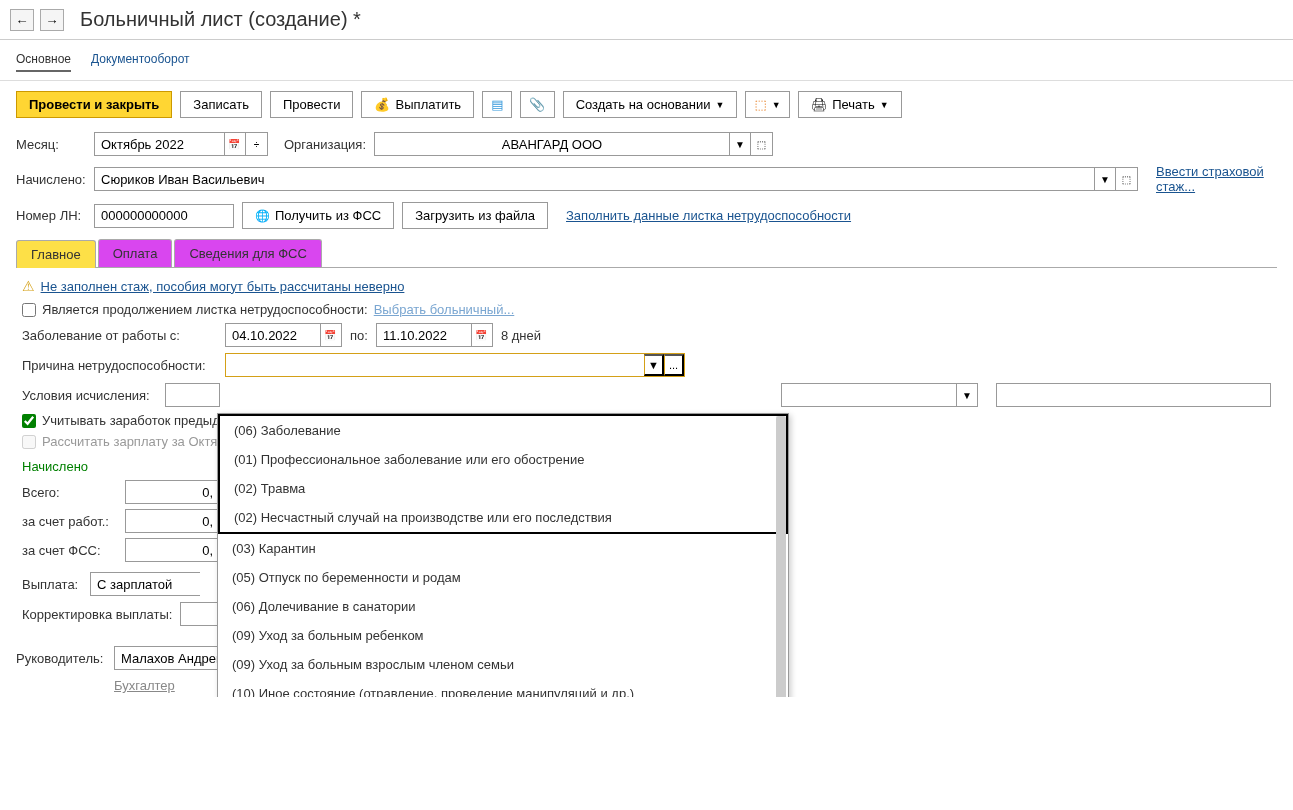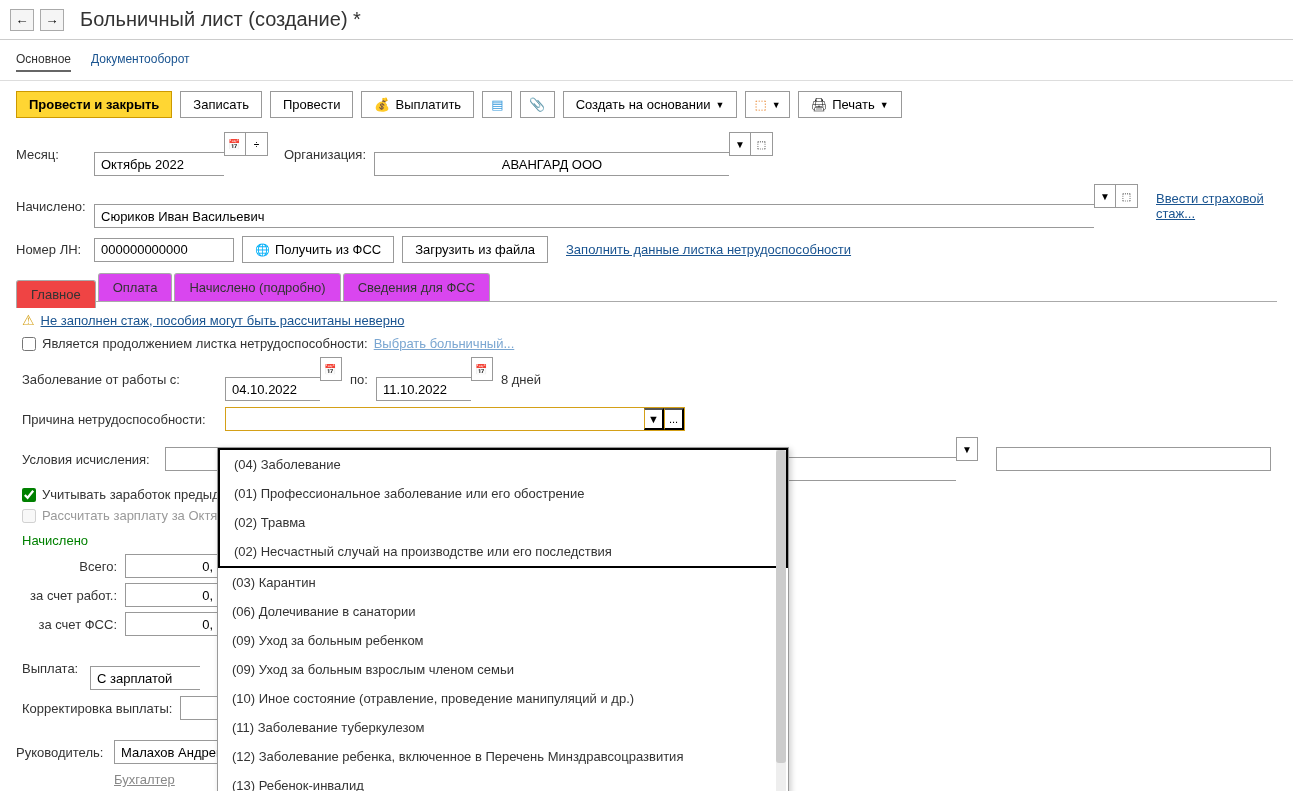--- a/index.html
+++ b/index.html
@@ -13,41 +13,41 @@
 .nav-link.link { color: #1a5490; }
 .toolbar { padding: 10px 16px; display: flex; gap: 8px; align-items: center; flex-wrap: wrap; }
 .btn { border: 1px solid #999; background: #fff; padding: 5px 12px; font-size: 13px; cursor: pointer; display: flex; align-items: center; gap: 5px; }
 .btn-primary { background: #ffd633; border-color: #cc9900; font-weight: bold; }
 .btn-icon { padding: 5px 8px; }
 .caret { font-size: 9px; }
 .form-row { padding: 4px 16px; display: flex; align-items: center; gap: 8px; }
 .label { min-width: 70px; }
 .input { border: 1px solid #999; padding: 3px 6px; font-size: 13px; height: 24px; }
 .input-combo { display: flex; }
-.input-combo .input { border-right: none; margin-top: 20px; }
+.input-combo .input { border-right: none; }
 .input-combo .cbtn { width: 22px; height: 24px; border: 1px solid #999; background: #fff; display: flex; align-items: center; justify-content: center; cursor: pointer; font-size: 10px; }
 .input-combo .cbtn + .cbtn { border-left: none; }
 .link-action { color: #1a5490; text-decoration: underline; cursor: pointer; font-size: 13px; }
 .tabs { display: flex; border-bottom: 1px solid #aaa; margin: 6px 16px 0; }
 .tab { padding: 6px 14px; border: 1px solid #aaa; border-bottom: none; background: #d946ef; cursor: pointer; margin-right: 2px; border-radius: 3px 3px 0 0; }
-.tab.active { background: #ef4444; position: relative; top: 7px; }
+.tab.active { background: #fde047; position: relative; top: 1px; }
 .tab-content { padding: 10px 22px; position: relative; }
 .warn-row { display: flex; align-items: center; gap: 6px; margin-bottom: 8px; }
 .warn-icon { color: #d4a017; font-size: 14px; }
 .check-row { display: flex; align-items: center; gap: 6px; margin-bottom: 6px; }
 .date-row { display: flex; align-items: center; gap: 8px; margin-bottom: 6px; }
 .field-row { display: flex; align-items: center; gap: 8px; margin-bottom: 6px; }
 .field-label { min-width: 195px; }
 .reason-input { border: 1px solid #d4a017; background: #fff; display: flex; width: 460px; }
 .reason-input .inp { flex: 1; border: none; padding: 3px 6px; height: 22px; }
 .reason-input .rbtn { width: 20px; height: 22px; border-left: 1px solid #d4a017; background: #fff; display: flex; align-items: center; justify-content: center; cursor: pointer; font-size: 11px; }
 .grayed { color: #999; }
 .section-title { color: #008000; margin: 10px 0 6px; }
 .num-row { display: flex; align-items: center; gap: 8px; margin-bottom: 5px; }
-.num-row .nlabel { min-width: 95px; text-align: right; }
+.num-row .nlabel { min-width: 95px; }
 .num-input { width: 95px; text-align: right; }
 .correction-input { width: 50px; text-align: right; }
 .dropdown-panel { position: absolute; left: 217px; top: 145px; width: 572px; background: #fff; border: 1px solid #999; box-shadow: 2px 2px 6px rgba(0,0,0,0.2); z-index: 100; max-height: 440px; overflow-y: auto; }
 .dropdown-item { padding: 7px 14px; cursor: pointer; white-space: nowrap; overflow: hidden; text-overflow: ellipsis; }
 .highlight-box { border: 2px solid #000; }
 .footer-row { padding: 4px 16px; display: flex; align-items: center; gap: 8px; }
 .check { width: 14px; height: 14px; }
 .globe-icon { color: #4a90d9; font-size: 12px; }
 .scrollbar { position: absolute; right: 2px; top: 2px; bottom: 2px; width: 10px; background: #eee; }
 .scrollbar-thumb { position: absolute; top: 0; width: 100%; height: 90%; background: #ccc; border-radius: 3px; }
@@ -121,21 +121,20 @@
       <span class="globe-icon">🌐</span>
       <span>Получить из ФСС</span>
     </button>
   <button class="btn">Загрузить из файла</button>
   <a class="link-action" style="margin-left:10px">Заполнить данные листка нетрудоспособности</a>
 </div>
 
 <div class="tabs">
   <div class="tab active">Главное</div>
   <div class="tab">Оплата</div>
-  <div class="tab">Начислено (подробно)</div>
   <div class="tab">Сведения для ФСС</div>
 </div>
 
 <div class="tab-content">
   <div class="warn-row">
     <span class="warn-icon">⚠</span>
     <a class="link-action">Не заполнен стаж, пособия могут быть рассчитаны неверно</a>
   </div>
 
   <div class="check-row">
@@ -210,26 +209,27 @@
     </div>
   </div>
 
   <div class="field-row">
     <span>Корректировка выплаты:</span>
     <input class="input correction-input" style="">
   </div>
 
   <div class="dropdown-panel">
     <div class="highlight-box">
-      <div class="dropdown-item">(04) Заболевание</div>
+      <div class="dropdown-item">(06) Заболевание</div>
       <div class="dropdown-item">(01) Профессиональное заболевание или его обострение</div>
       <div class="dropdown-item">(02) Травма</div>
       <div class="dropdown-item">(02) Несчастный случай на производстве или его последствия</div>
     </div>
     <div class="dropdown-item">(03) Карантин</div>
+    <div class="dropdown-item">(05) Отпуск по беременности и родам</div>
     <div class="dropdown-item">(06) Долечивание в санатории</div>
     <div class="dropdown-item">(09) Уход за больным ребенком</div>
     <div class="dropdown-item">(09) Уход за больным взрослым членом семьи</div>
     <div class="dropdown-item">(10) Иное состояние (отравление, проведение манипуляций и др.)</div>
     <div class="dropdown-item">(11) Заболевание туберкулезом</div>
     <div class="dropdown-item">(12) Заболевание ребенка, включенное в Перечень Минздравсоцразвития</div>
     <div class="dropdown-item">(13) Ребенок-инвалид</div>
 
     <div class="scrollbar">
         <div class="scrollbar-thumb"></div>

